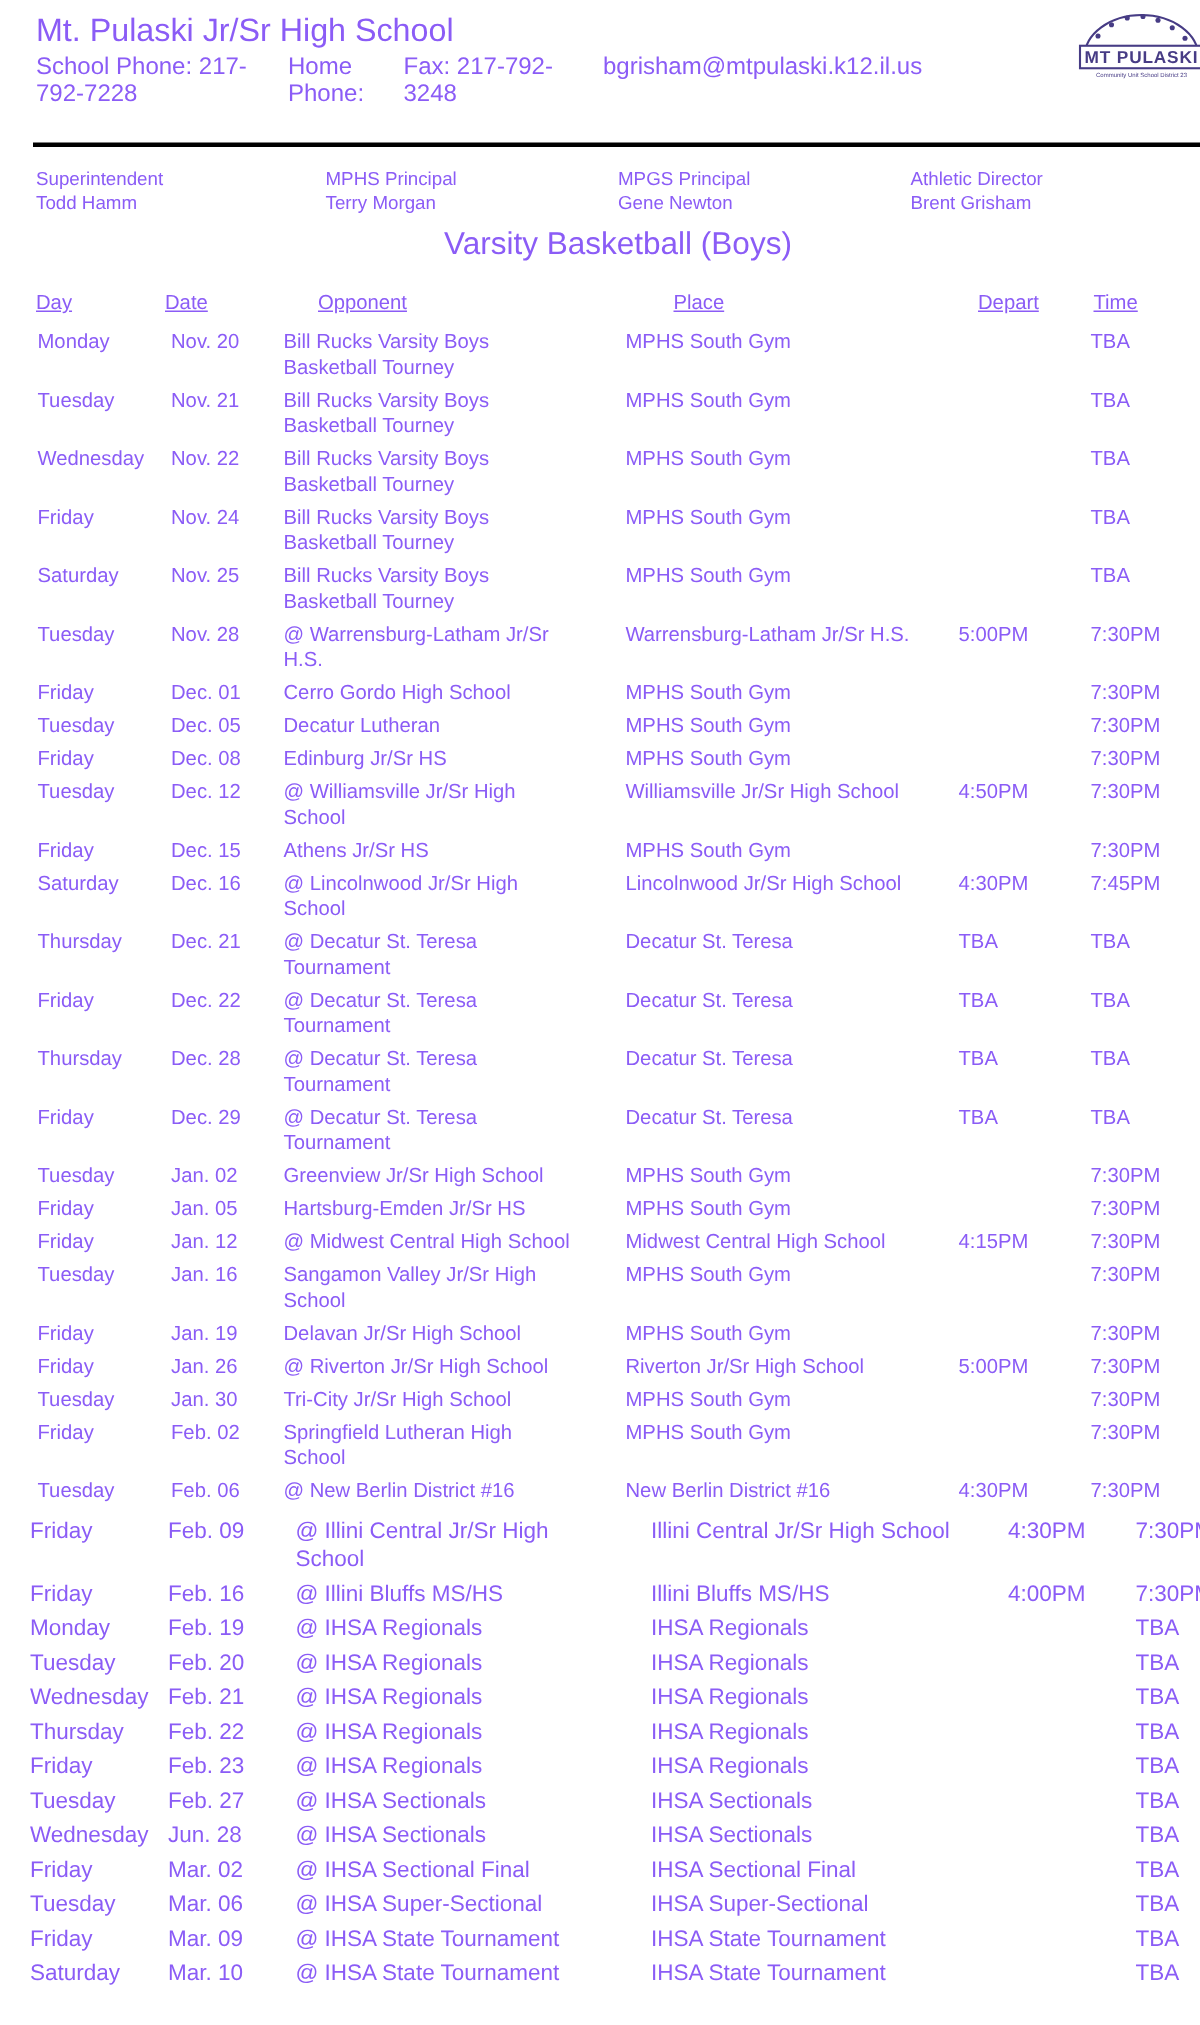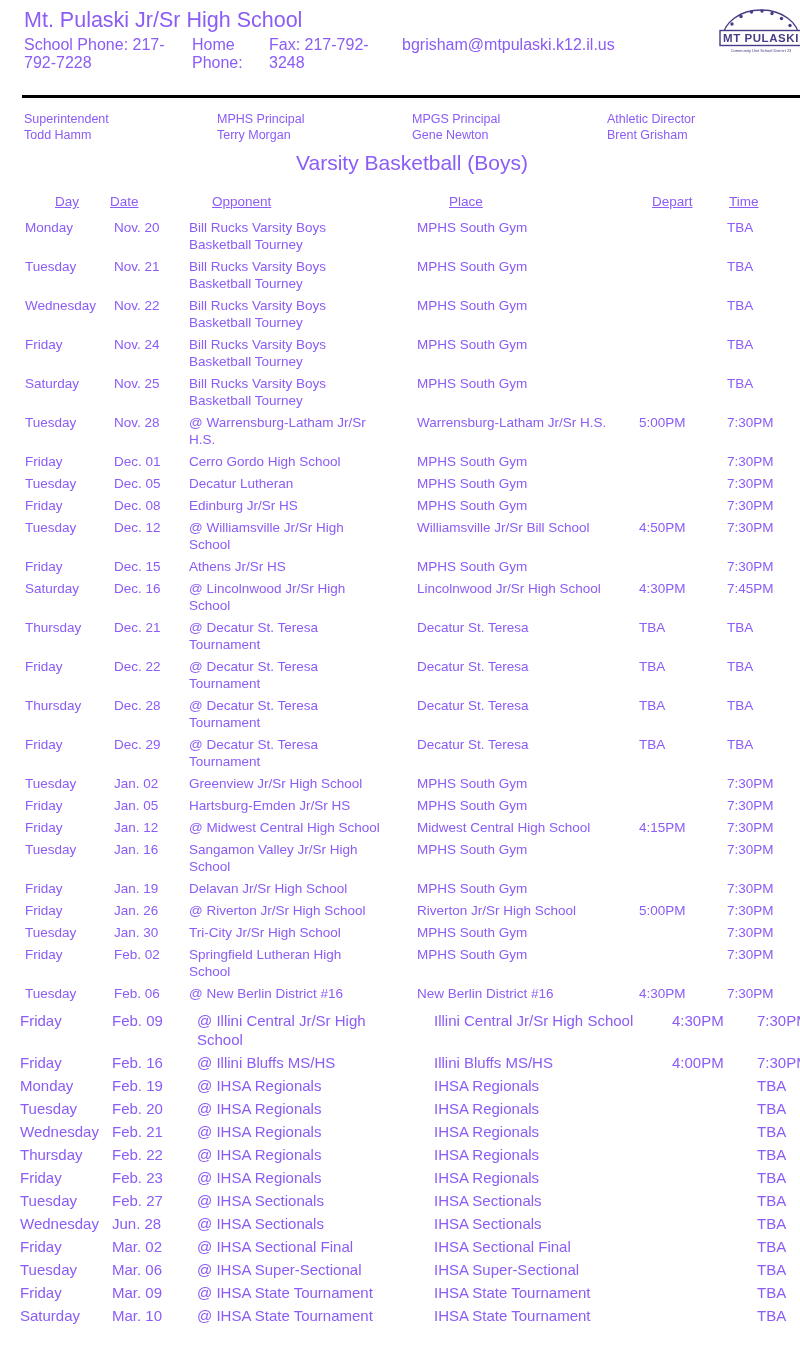--- a/index.html
+++ b/index.html
@@ -24,21 +24,21 @@
   .officials { display:flex; margin:13px 0 0 12px; font-size:12.5px; line-height:16px; }
   .officials .off { flex:none; }
   .officials .off1 { width:193px; }
   .officials .off2 { width:195px; }
   .officials .off3 { width:195px; }
 
   .doc-title { text-align:center; font-size:21px; line-height:26px; margin-top:7px; }
 
   .thead { display:flex; font-size:13.5px; line-height:17px; margin-top:17px; padding-left:12px; }
   .thead span { flex:none; text-decoration:underline; }
-  .h-day { width:86px;text-align:center; } .h-date { width:102px; } .h-opponent { width:237px; }
+  .h-day { width:86px; } .h-date { width:102px; } .h-opponent { width:237px; }
   .h-place { width:203px; } .h-depart { width:77px; }
 
   .rows { margin-top:9px; }
   .srow { display:flex; padding-left:13px; font-size:13.5px; line-height:17px; margin-bottom:5px; }
   .srow .c { flex:none; padding-right:4px; box-sizing:border-box; }
   .c-day { width:89px; } .c-date { width:75px; }
   .c-opponent { width:228px; white-space:pre-line; }
   .c-place { width:222px; } .c-depart { width:88px; }
   .c-time { width:70px; }
 
@@ -194,21 +194,21 @@
         <div class="c c-opponent">Edinburg Jr/Sr HS</div>
         <div class="c c-place">MPHS South Gym</div>
         <div class="c c-depart"></div>
         <div class="c c-time">7:30PM</div>
       </div>
       <div class="srow">
         <div class="c c-day">Tuesday</div>
         <div class="c c-date">Dec. 12</div>
         <div class="c c-opponent">@ Williamsville Jr/Sr High
 School</div>
-        <div class="c c-place">Williamsville Jr/Sr Bill School</div>
+        <div class="c c-place">Williamsville Jr/Sr High School</div>
         <div class="c c-depart">4:50PM</div>
         <div class="c c-time">7:30PM</div>
       </div>
       <div class="srow">
         <div class="c c-day">Friday</div>
         <div class="c c-date">Dec. 15</div>
         <div class="c c-opponent">Athens Jr/Sr HS</div>
         <div class="c c-place">MPHS South Gym</div>
         <div class="c c-depart"></div>
         <div class="c c-time">7:30PM</div>

